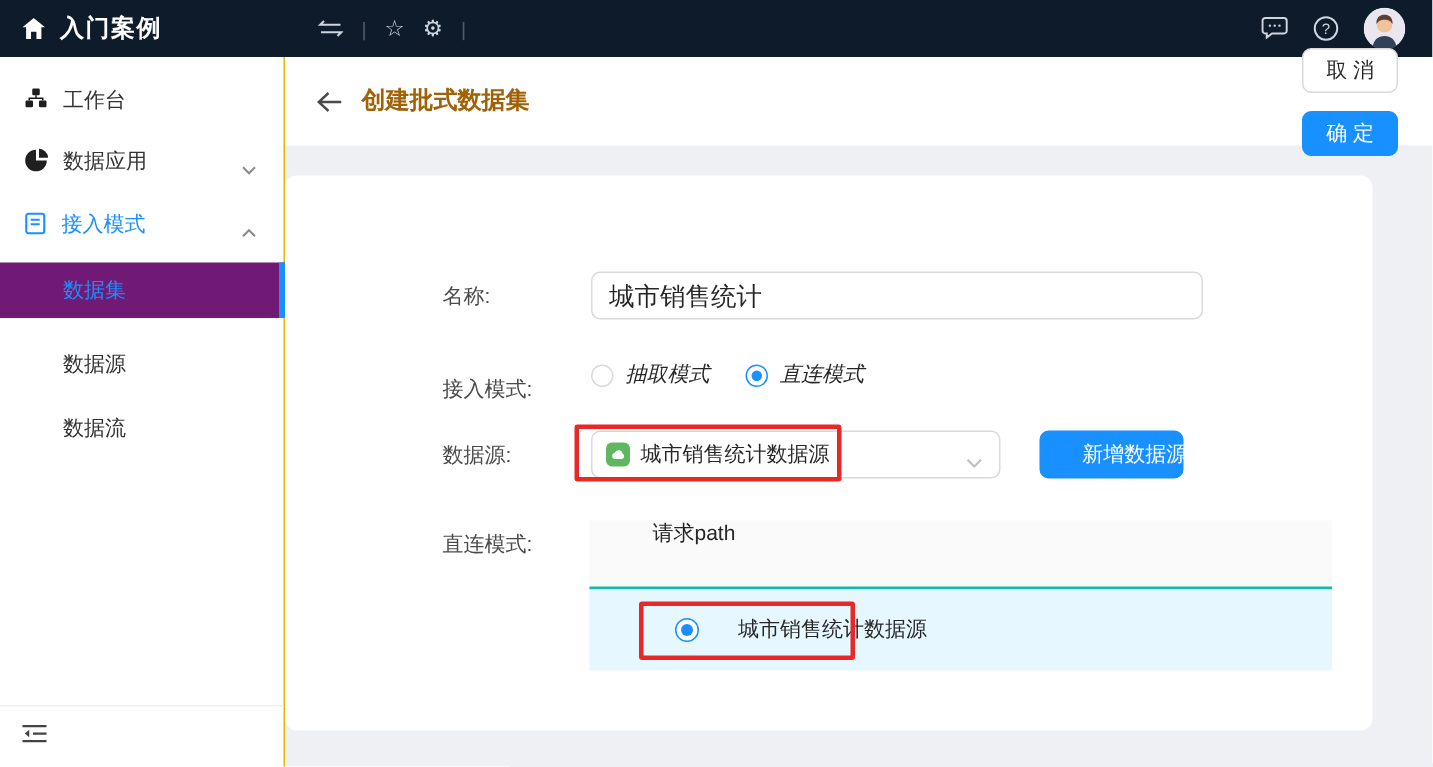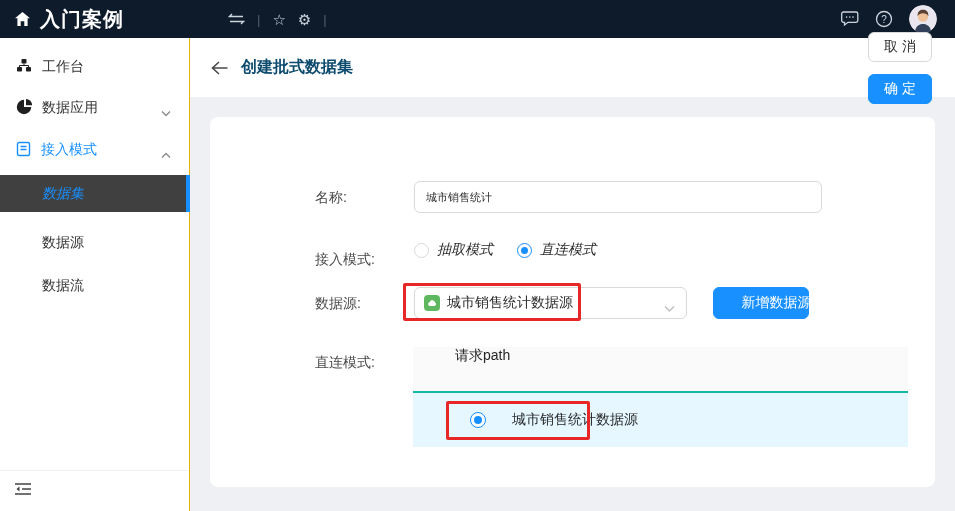--- a/index.html
+++ b/index.html
@@ -10,21 +10,21 @@
     background:#fff; position:relative; overflow:hidden;
   }
 
   
   .topbar {
     position:absolute; left:0; top:0; width:955px; height:38px;
     background:#0e1b2b; display:flex; align-items:center;
     color:#fff; padding:0 18px 0 14px;
   }
   .tb-home { display:flex; align-items:center; margin-right:9px; cursor:pointer; }
-  .tb-title { font-weight:bold; font-size:20px; letter-spacing:1px; }
+  .tb-title { font-weight:bold; font-size:16px; letter-spacing:1px; }
   .tb-tools { display:flex; align-items:center; gap:12px; margin-left:104px; color:#cdd5de; }
   .tb-tool { display:flex; align-items:center; cursor:pointer; }
   .tb-glyph { font-size:15px; line-height:1; color:#cdd5de; }
   .tb-div { color:rgba(255,255,255,.28); font-size:13px; }
   .tb-right { margin-left:auto; display:flex; align-items:center; gap:16px; }
   .avatar { width:28px; height:28px; border-radius:50%; overflow:hidden; cursor:pointer; }
 
   
   .sidebar {
     position:absolute; left:0; top:38px; width:190px; height:498px;
@@ -37,54 +37,53 @@
   }
   .side-item .lbl { flex:0 0 auto; }
   .side-item .chev { position:absolute; right:19px; top:8px; }
   .side-item.blue { color:#1890ff; }
   .side-sub {
     position:absolute; left:0; width:190px; height:37px;
     display:flex; align-items:center; padding-left:42px;
     color:#333; cursor:pointer;
   }
   .side-sub.selected {
-    background:#404040; color:#1890ff;
+    background:#701a75; color:#1890ff;
     border-right:4px solid #1890ff;
-    font-style:italic;
   }
   .side-divider { position:absolute; left:0; top:432px; width:189px; height:1px; background:#f0f0f0; }
   .fold-btn { position:absolute; left:14px; top:444px; cursor:pointer; }
 
   
   .main { position:absolute; left:190px; top:38px; width:765px; height:473px; }
   .page-header {
     height:59px; background:#fff; display:flex; align-items:center;
     padding:0 23px 0 21px;
   }
   .back-btn { display:flex; align-items:center; margin-right:13px; cursor:pointer; }
-  .page-title { font-size:16px; font-weight:bold; color:#0c4a6e; }
+  .page-title { font-size:16px; font-weight:bold; color:#a16207; }
   .hdr-btns { margin-left:auto; display:flex; gap:12px;flex-direction:column; }
   .btn {
     height:30px; padding:0 15px; border-radius:6px; font-size:14px;
     display:flex; align-items:center; cursor:pointer; white-space:nowrap;
   }
   .btn-default { background:#fff; border:1px solid #d9d9d9; color:rgba(0,0,0,.85); }
   .btn-primary { background:#1890ff; border:1px solid #1890ff; color:#fff; }
 
   .content { height:414px; background:#eef0f4; }
   .card {
-    position:relative; margin-left:20px; top:20px;
+    position:relative; top:20px;
     width:725px; height:370px; background:#fff; border-radius:8px;
   }
 
   .f-label { position:absolute; color:#4b4b4b; line-height:20px; }
   .txt-input {
     position:absolute; left:204px; top:64px; width:408px; height:32px;
     border:1px solid #d9d9d9; border-radius:6px; padding:0 11px;
-    font-size:11px; font-family:"Liberation Sans", sans-serif; color:rgba(0,0,0,.85);
+    font-size:17px; font-family:"Liberation Sans", sans-serif; color:rgba(0,0,0,.85);
     outline:none; background:#fff;
   }
   .radio-group { position:absolute; left:204px; top:124px; display:flex; gap:24px;font-style:italic; }
   .radio-opt { display:flex; align-items:center; gap:8px; cursor:pointer; }
   .radio { width:15px; height:15px; border:1px solid #d9d9d9; border-radius:50%; background:#fff; position:relative; }
   .radio.checked { border-color:#1890ff; }
   .radio.checked::after {
     content:""; position:absolute; left:3px; top:3px; right:3px; bottom:3px;
     background:#1890ff; border-radius:50%;
   }

